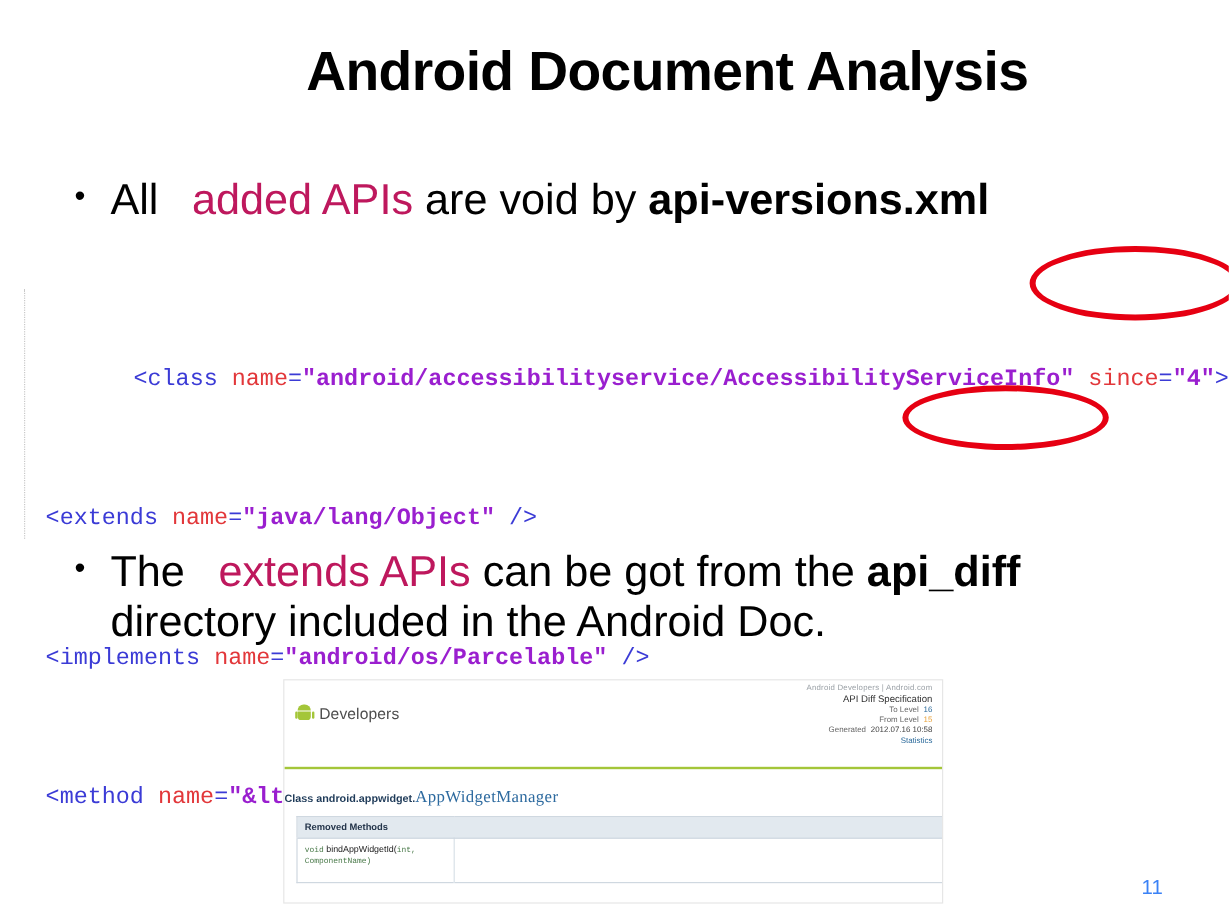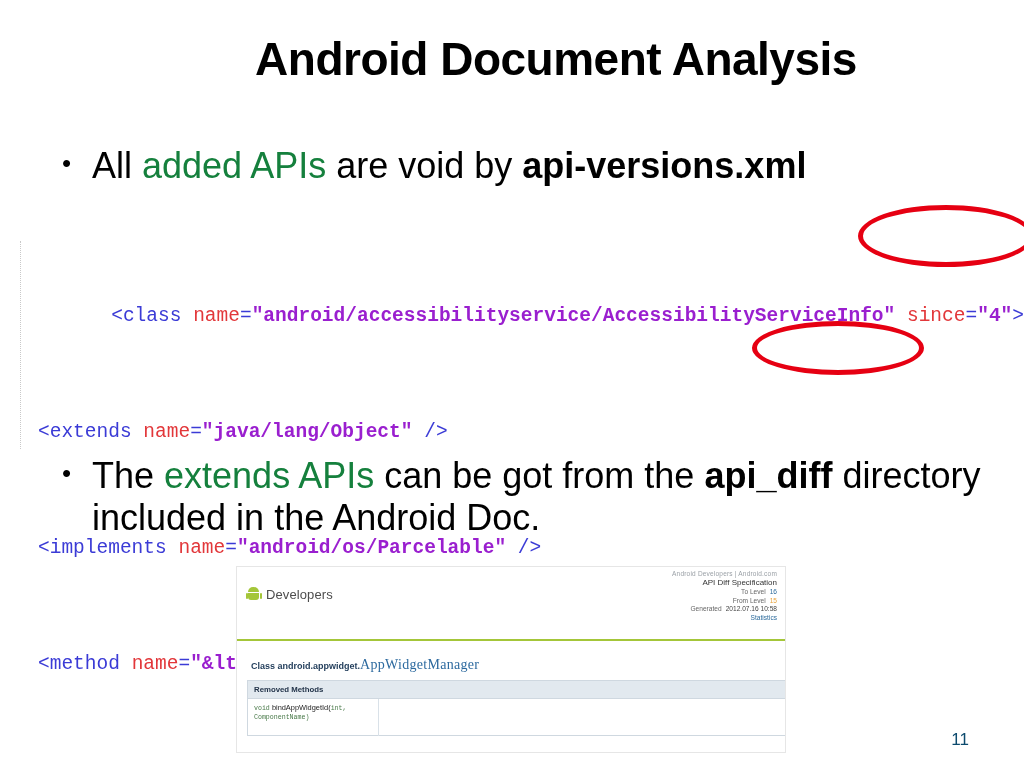--- a/index.html
+++ b/index.html
@@ -33,21 +33,21 @@
   }
   .bullet .dot{
     width:30px;flex:0 0 30px;
     font-size:26px;
     line-height:1.42;
     color:#000;
   }
   .bullet .btext{flex:1 1 auto;}
   #bullet-1{top:145px;left:62px;width:920px;}
   #bullet-2{top:455px;left:62px;width:930px;}
-  .blue{color:#15803d;}
+  .blue{color:#be185d;margin-left:18px;}
   .bold{font-weight:bold;}
 
   
   .code-block{
     position:absolute;
     top:215px;left:0px;width:1024px;
     font-family:"Liberation Mono","DejaVu Sans Mono",monospace;
     font-size:19.5px;
     line-height:29px;
     white-space:pre;
@@ -119,21 +119,21 @@
   }
   .diffbox .dtitle{font-size:8px;color:#333;margin-bottom:1px;}
   .diffbox .row{display:flex;justify-content:flex-end;gap:4px;}
   .diffbox .lbl{color:#666;}
   .diffbox .v-to{color:#2b6a9b;}
   .diffbox .v-from{color:#e8a33d;}
   .diffbox .v-gen{color:#444;}
   .diffbox .stats{color:#2b6a9b;}
 
   .shot-classline{
-    position:absolute;left:14px;top:88px;
+    position:absolute;left:0;top:88px;
     white-space:nowrap;
   }
   .shot-classline .pre{
     font-size:9px;font-weight:bold;color:#1f3b59;
   }
   .shot-classline .cls{
     font-family:"Liberation Serif","DejaVu Serif",serif;
     font-size:14px;color:#2d6a9f;letter-spacing:0.3px;
   }
   .shot-table{
@@ -159,21 +159,21 @@
     height:28px;
   }
   .shot-table td.empty{border-right:none;}
   .kw{font-family:"Liberation Mono","DejaVu Sans Mono",monospace;color:#4a7a4a;font-size:6.6px;}
   .mname{color:#222;}
 
   
   .page-num{
     position:absolute;
     right:55px;bottom:18px;
-    font-size:17px;color:#0c4a6e;
+    font-size:17px;color:#3b82f6;
   }
 </style>
 </head>
 <body>
 
 <div class="slide-title">Android Document Analysis</div>
 
 <div class="bullet" id="bullet-1">
   <span class="dot">•</span>
   <span class="btext"><span>All </span><span class="blue">added APIs</span><span> are void by </span><span class="bold">api-versions.xml</span></span>

